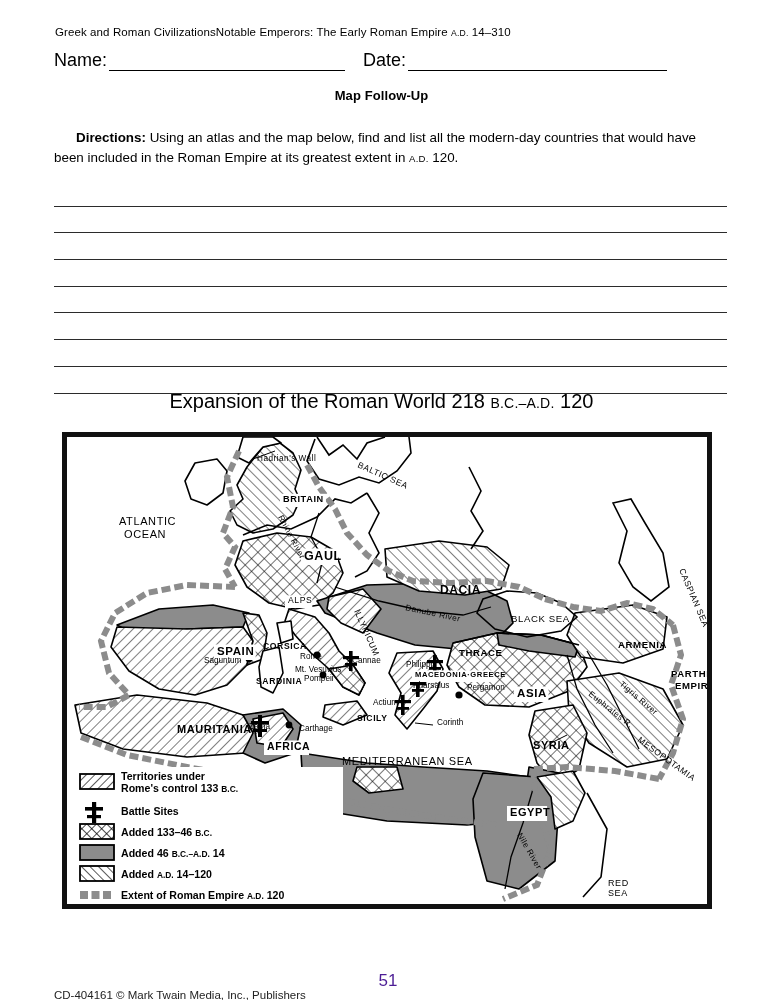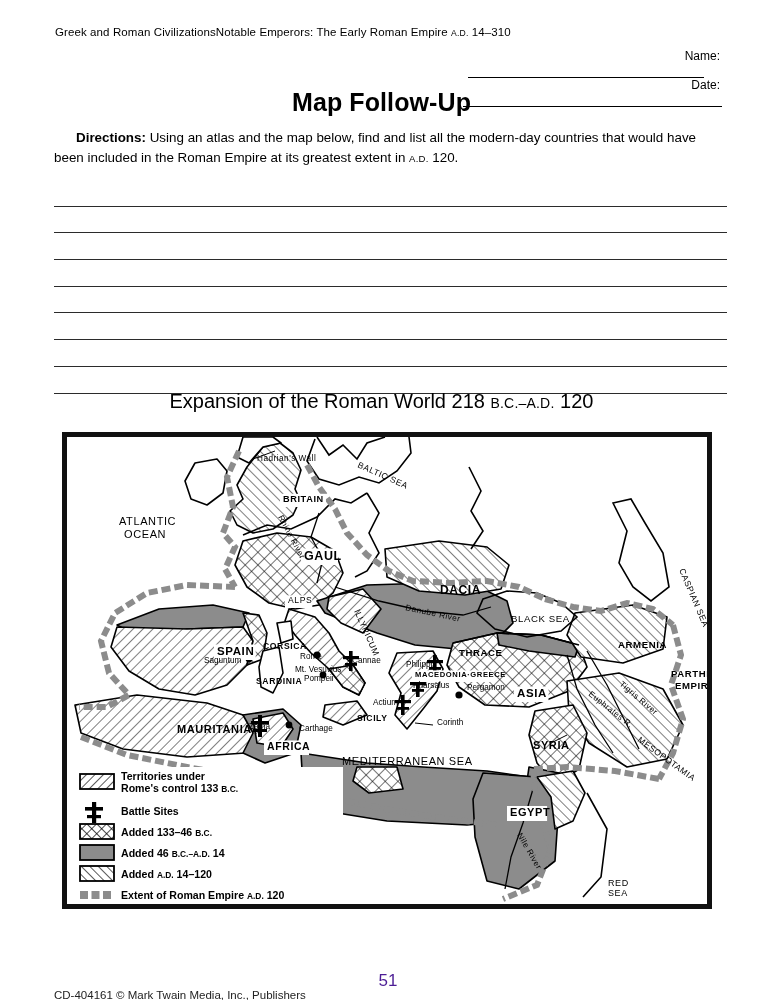--- a/index.html
+++ b/index.html
@@ -38,40 +38,39 @@
   .sc { font-size: 8.6px; letter-spacing: .2px; }
 
   .namerow {
     position: absolute;
     top: 49px;
     left: 54px;
     right: 41px;
     height: 22px;
     display: flex;
     align-items: flex-end;
-    font-size: 12px;
-    flex-direction: column;
+    font-size: 18px;
   }
   .nl-label { white-space: nowrap; padding-right: 2px; }
   .nl-rule {
     border-bottom: 1.6px solid #000;
     height: 14px;
     flex: 0 0 auto;
   }
   .rule-name { width: 236px; margin-right: 18px; }
   .rule-date { width: 259px; }
 
   
   .worksheet-title {
     position: absolute;
     top: 88px;
     left: 0;
     width: 763px;
     text-align: center;
-    font-size: 25px;
+    font-size: 13px;
     font-weight: bold;
     letter-spacing: .1px;
   }
 
   
   .directions {
     position: absolute;
     top: 128px;
     left: 54px;
     width: 672px;

